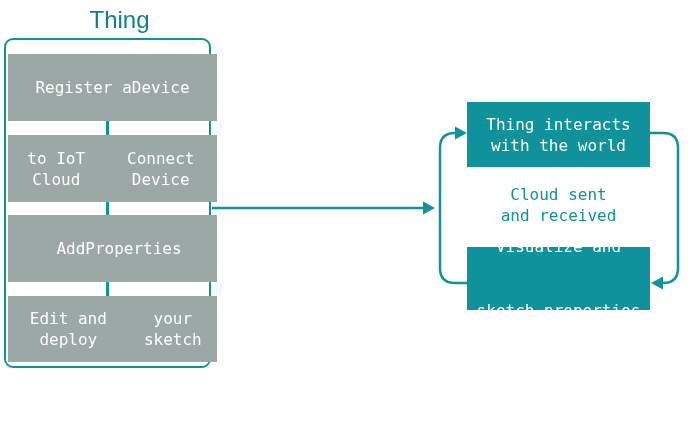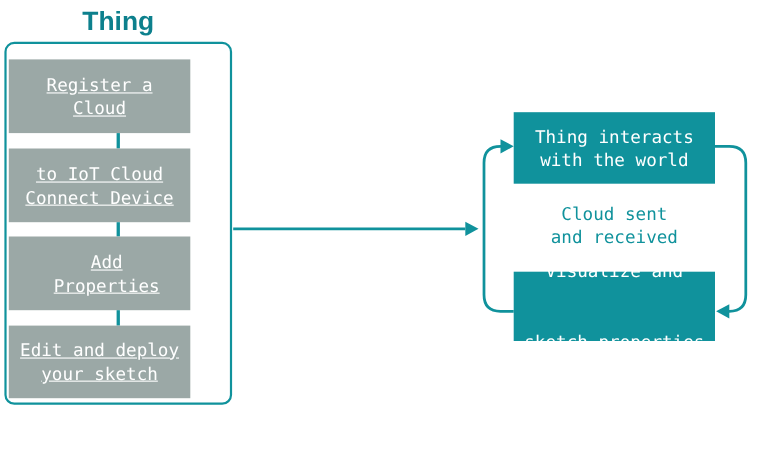--- a/index.html
+++ b/index.html
@@ -7,46 +7,46 @@
   .canvas {
     position: relative;
     width: 700px;
     height: 425px;
     background: var(--background, #fff);
     font-family: "DejaVu Sans Mono", "Liberation Mono", monospace;
     overflow: hidden;
   }
   .panel-title {
     position: absolute;
-    left: 4px; top: 6px; width: 207px;
+    left: 16px; top: 6px; width: 207px;
     text-align: center;
     font-family: "Liberation Sans", sans-serif;
-    font-weight: bold;
+    font-weight: normal;
     font-size: 24px;
     line-height: 28px;
     color: var(--teal-dark, #0d808d);
   }
   .thing-panel {
     position: absolute;
     left: 4px; top: 38px;
     width: 207px; height: 330px;
     border: 2px solid var(--teal, #10929c);
     border-radius: 9px;
     background: var(--background, #fff);
   }
   .step-box {
     position: absolute;
-    left: 8px; width: 165px; height: 67px;
+    left: 8px; width: 209px; height: 67px;
     background: var(--gray, #9ba8a6);
     color: var(--text-on-fill, #fff);
     font-size: 16px;
     line-height: 21px;
     text-align: center;
-    display: flex; flex-direction: column;
-    align-items: center; justify-content: center; text-decoration: underline;
+    display: flex; flex-direction: row;
+    align-items: center; justify-content: center;
   }
   .step-1 { top: 54px; }
   .step-2 { top: 135px; }
   .step-3 { top: 215px; padding-left: 13px; }
   .step-4 { top: 296px; height: 66px; }
   .step-connector {
     position: absolute;
     left: 106px; width: 3px;
     background: var(--teal, #10929c);
   }
@@ -86,21 +86,21 @@
 <body>
 
 <div class="canvas">
 
   <div class="panel-title">Thing</div>
 
   <div class="thing-panel"></div>
 
   <div class="step-box step-1">
     <span>Register a</span>
-    <span>Cloud</span>
+    <span>Device</span>
   </div>
   <div class="step-connector conn-1"></div>
 
   <div class="step-box step-2">
     <span>to IoT Cloud</span>
     <span>Connect Device</span>
   </div>
   <div class="step-connector conn-2"></div>
 
   <div class="step-box step-3">

